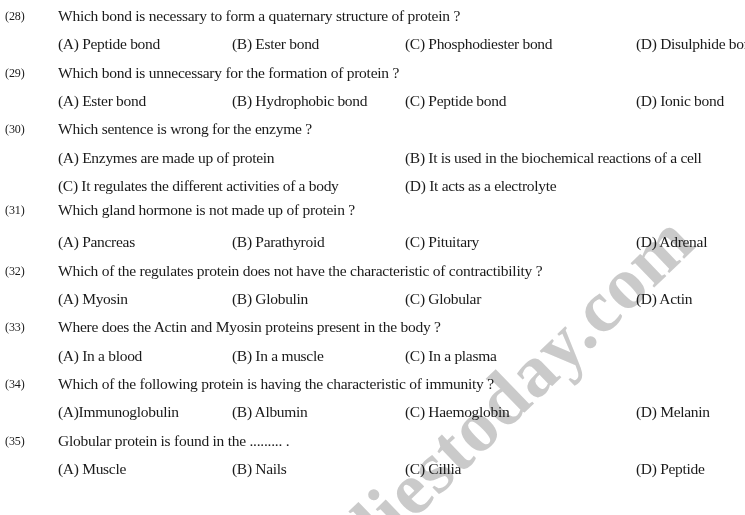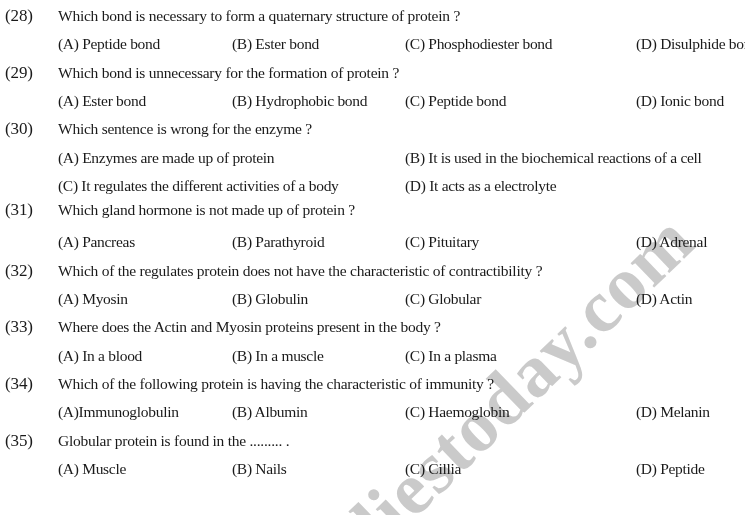--- a/index.html
+++ b/index.html
@@ -62,21 +62,21 @@
     height: 24px;
     line-height: 24px;
     white-space: nowrap;
   }
 
   .qnum {
     position: absolute;
     left: 5px;
     top: 0;
     width: 48px;
-    font-size: 17px;
+    font-size: 12px;
     letter-spacing: -0.1px;
   }
 
   .qtext {
     position: absolute;
     left: 58px;
     top: 0;
     font-size: 15.5px;
     letter-spacing: -0.25px;
   }

